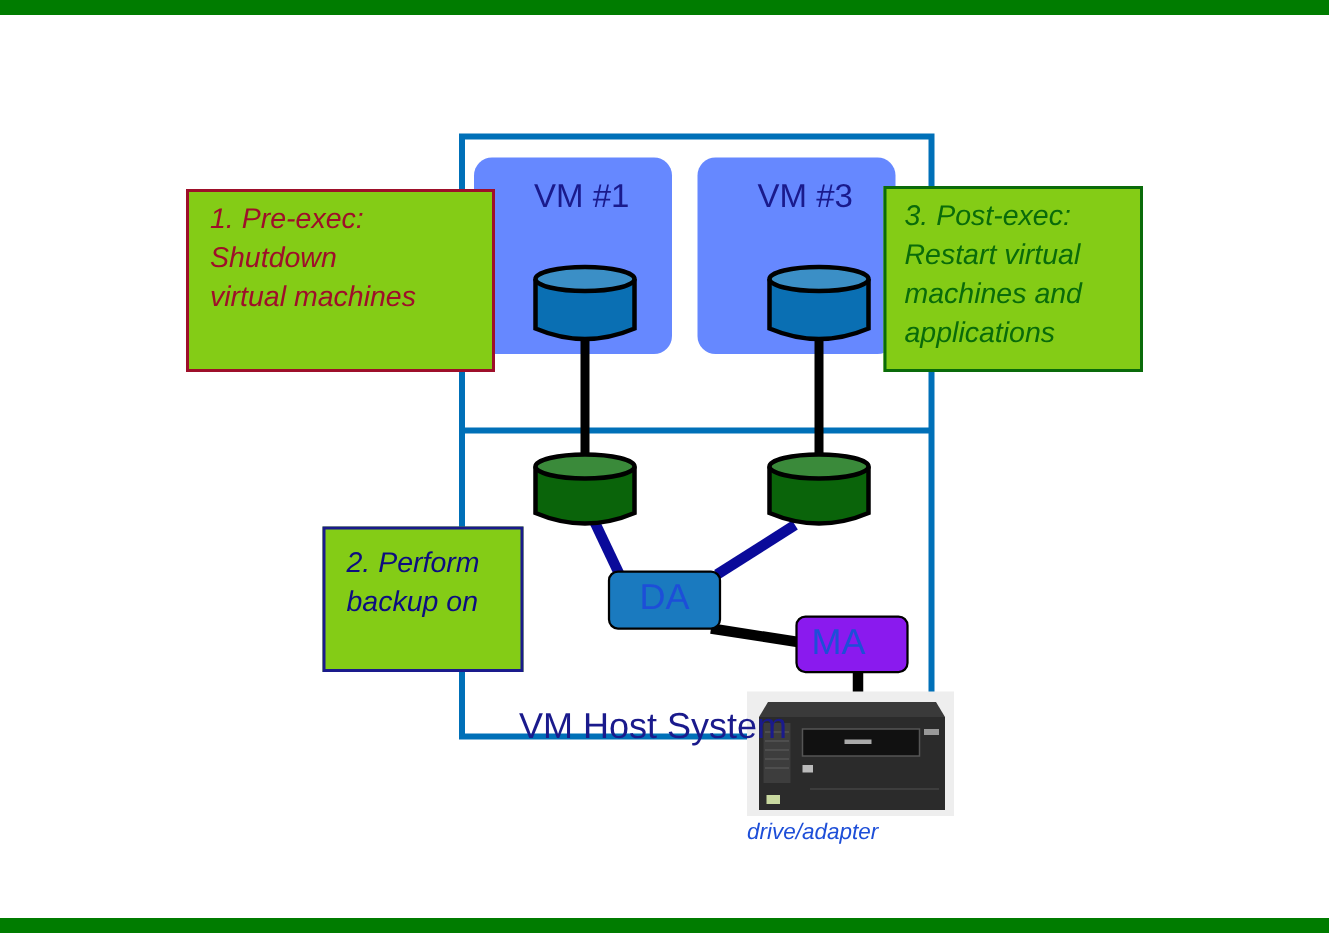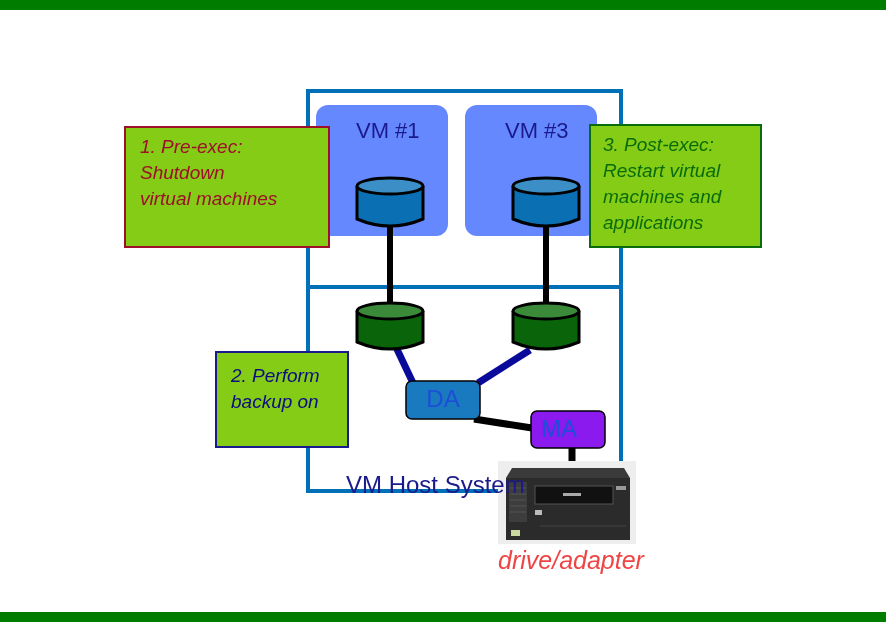--- a/index.html
+++ b/index.html
@@ -12,21 +12,21 @@
     .callout { position: absolute; background: #84cc16; font-style: italic; font-size: 19px; line-height: 26px;
                box-sizing: border-box; }
     .callout .line { display: block; white-space: nowrap; }
     .c1 { left: 124px; top: 126px; width: 206px; height: 122px; border: 2px solid #9e0f2a; color: #9e0f2a; padding: 6px 0 0 14px; }
     .c2 { left: 215px; top: 351px; width: 134px; height: 97px; border: 2px solid #1a1a8c; color: #0d0d80; padding: 10px 0 0 14px; }
     .c3 { left: 589px; top: 124px; width: 173px; height: 124px; border: 2px solid #0a6b0a; color: #0a6b0a; padding: 6px 0 0 12px; }
     .label { position: absolute; white-space: nowrap; }
     .vm-label { color: #1a1a8c; font-size: 22px; }
     .host-label { left: 318px; top: 471px; color: #1a1a8c; font-size: 24px; margin-left: 28px; }
     .node-label { color: #1d4ed8; font-size: 24px; text-align: center; }
-    .caption { left: 498px; top: 546px; color: #ef4444; font-size: 25px; font-style: italic; }
+    .caption { left: 498px; top: 546px; color: #1d4ed8; font-size: 15px; font-style: italic; }
   </style>
 </head>
 <body>
 
 <div class="bar top"></div>
 <div class="bar bottom"></div>
 
 <svg class="diagram" width="886" height="622" viewBox="0 0 886 622">
 
   <rect x="308" y="91" width="313" height="400" fill="none" stroke="#0070b8" stroke-width="4"></rect>

